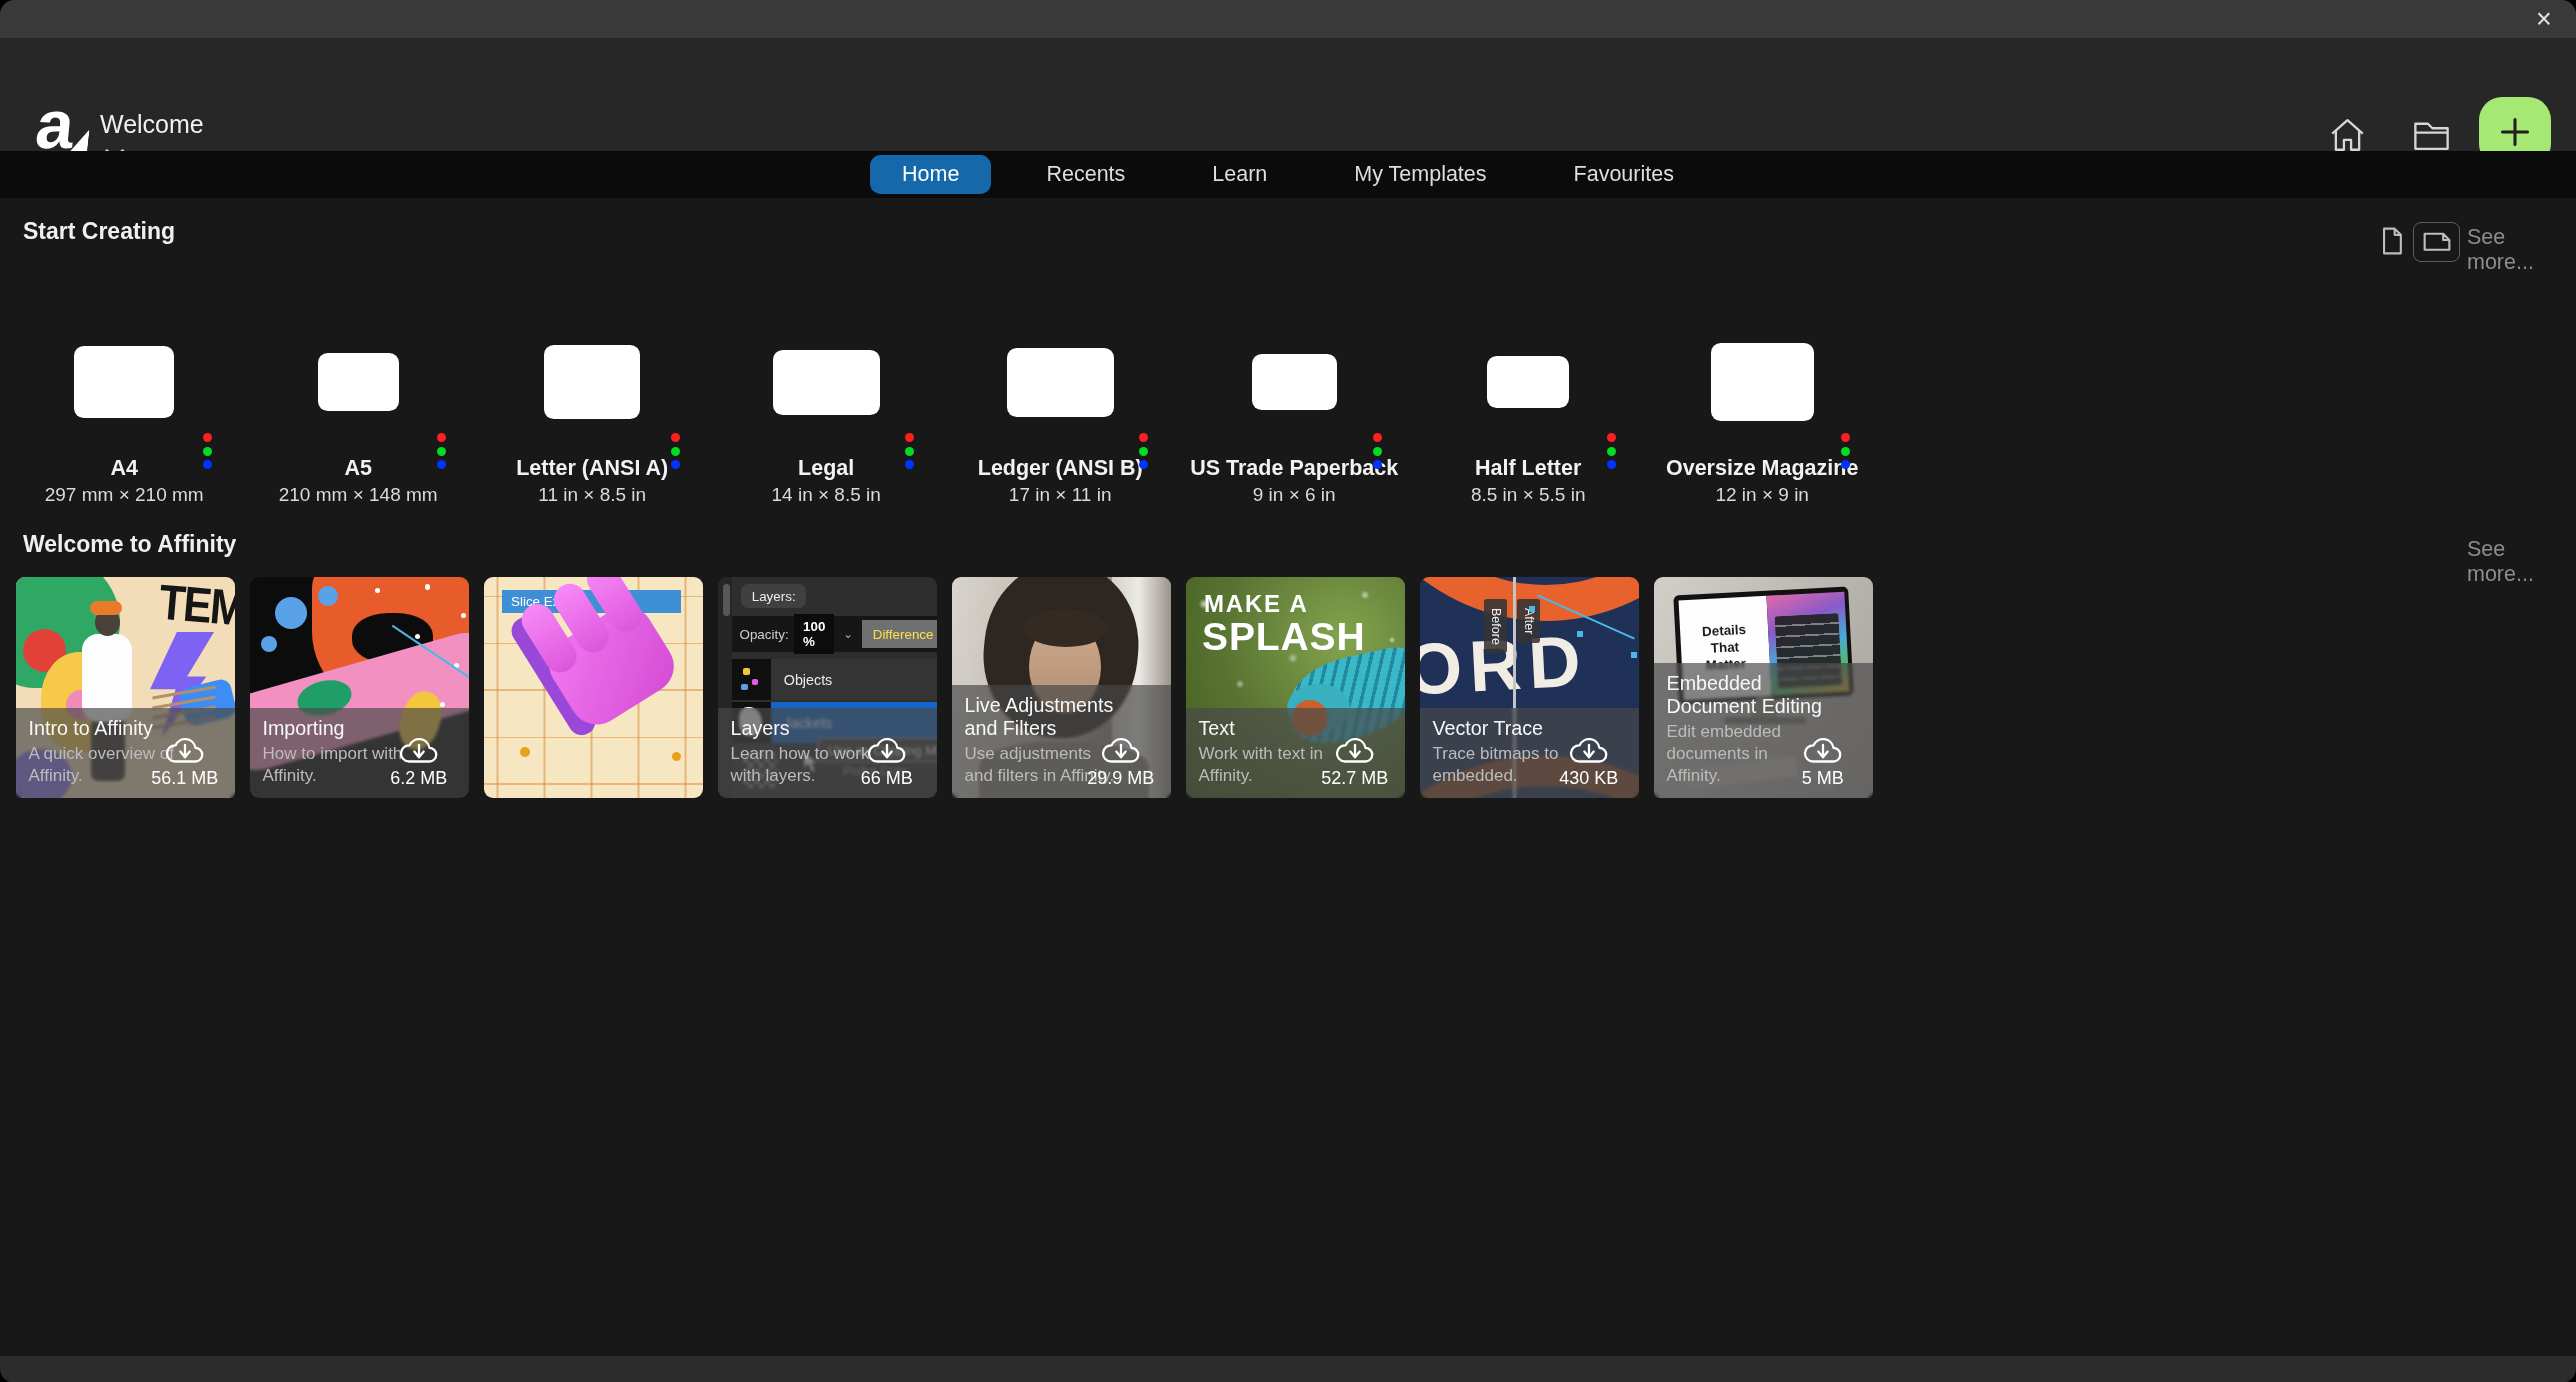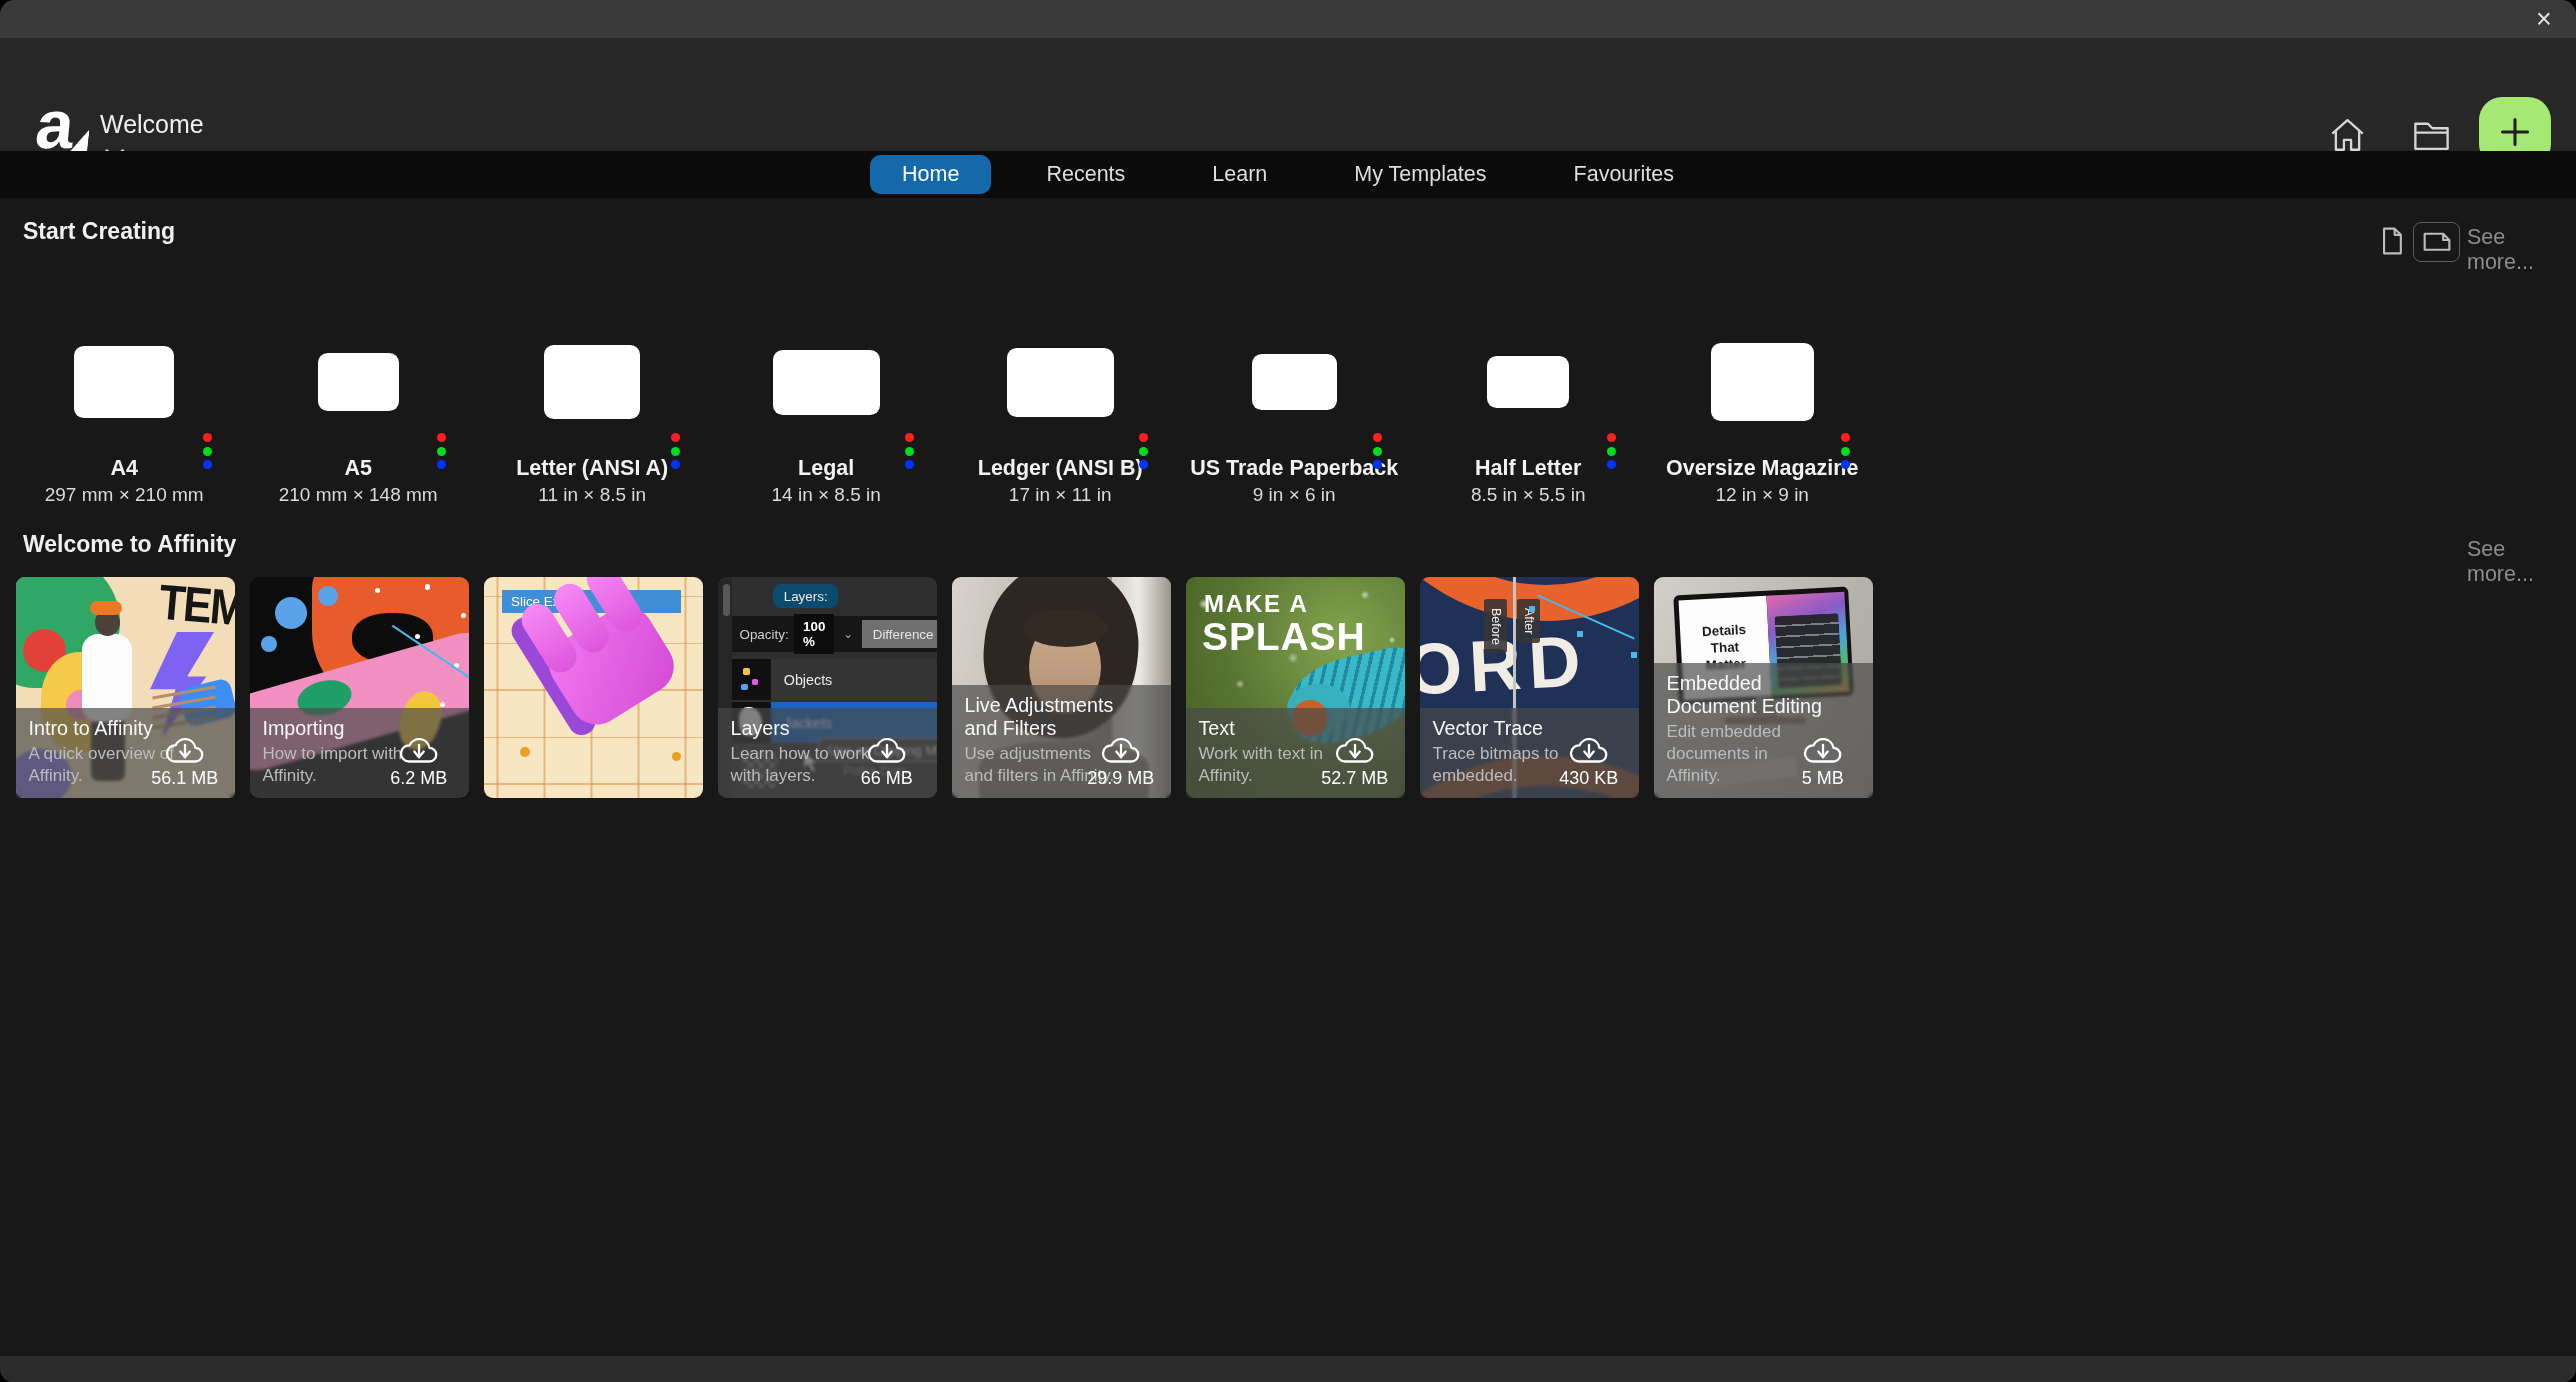--- a/index.html
+++ b/index.html
@@ -122,28 +122,28 @@
       background:linear-gradient(140deg,#f27af2,#d44ad4);}
   .art-exporting .f{position:absolute;top:0;width:32px;height:75px;border-radius:16px;
       background:linear-gradient(#f78af7,#dd55dd);}
   .art-exporting .f1{left:1.8px;}.art-exporting .f2{left:40px;}.art-exporting .f3{left:79px;}
   .art-exporting .od{position:absolute;border-radius:50%;background:#e8a020;}
 
   
   .art-layers{background:#2e2e2e;}
   .art-layers .leftcol{position:absolute;left:0;top:0;bottom:0;width:14.3px;background:#262626;}
   .art-layers .grip{position:absolute;left:4.5px;top:7.2px;width:7.2px;height:32px;background:#585858;border-radius:3.6px;}
-  .art-layers .chip{position:absolute;left:23px;top:7.2px;background:#0c4a6e;border-radius:7.2px;
-      padding:4.5px 10.7px;font-size:13.4px;color:#ececec;margin-left:32px;}
+  .art-layers .chip{position:absolute;left:23px;top:7.2px;background:#404040;border-radius:7.2px;
+      padding:4.5px 10.7px;font-size:13.4px;color:#ececec;}
   .art-layers .oprow{position:absolute;left:14.3px;right:0;top:39px;height:36px;background:#161616;
       display:flex;align-items:center;gap:5.4px;padding-left:7.2px;}
   .art-layers .oplabel{font-size:13.4px;color:#cfcfcf;}
   .art-layers .opval{background:#0c0c0c;color:#fff;font-weight:bold;font-size:13.4px;padding:5.4px 9px;}
   .art-layers .opchev{color:#bbb;font-size:11.6px;padding:0 3.6px;}
-  .art-layers .blend{background:#707070;color:#e5e5e5;font-size:13.4px;padding:6.3px 10.7px;flex:1;}
+  .art-layers .blend{background:#707070;color:#fde047;font-size:13.4px;padding:6.3px 10.7px;flex:1;}
   .art-layers .row{position:absolute;left:14.3px;right:0;height:41px;display:flex;align-items:center;}
   .art-layers .row1{top:82px;background:#343434;}
   .art-layers .row2{top:125px;background:#1565c8;}
   .art-layers .thumbcol{width:39px;height:100%;background:#101010;position:relative;}
   .art-layers .confetti i{position:absolute;border-radius:1.8px;}
   .art-layers .rowlabel{font-size:14.3px;color:#ececec;margin-left:12.5px;}
   .art-layers .row2 .rowlabel{color:#fff;}
   .art-layers .tooltip{position:absolute;left:100px;top:161px;background:#3c3c3c;border:0.9px solid #9c9c9c;
       color:#f0f0f0;font-size:13.4px;padding:3.6px 9px;white-space:nowrap;}
   .art-layers .ghost1{position:absolute;left:125px;top:186px;font-size:13.4px;color:#9a9a9a;}

